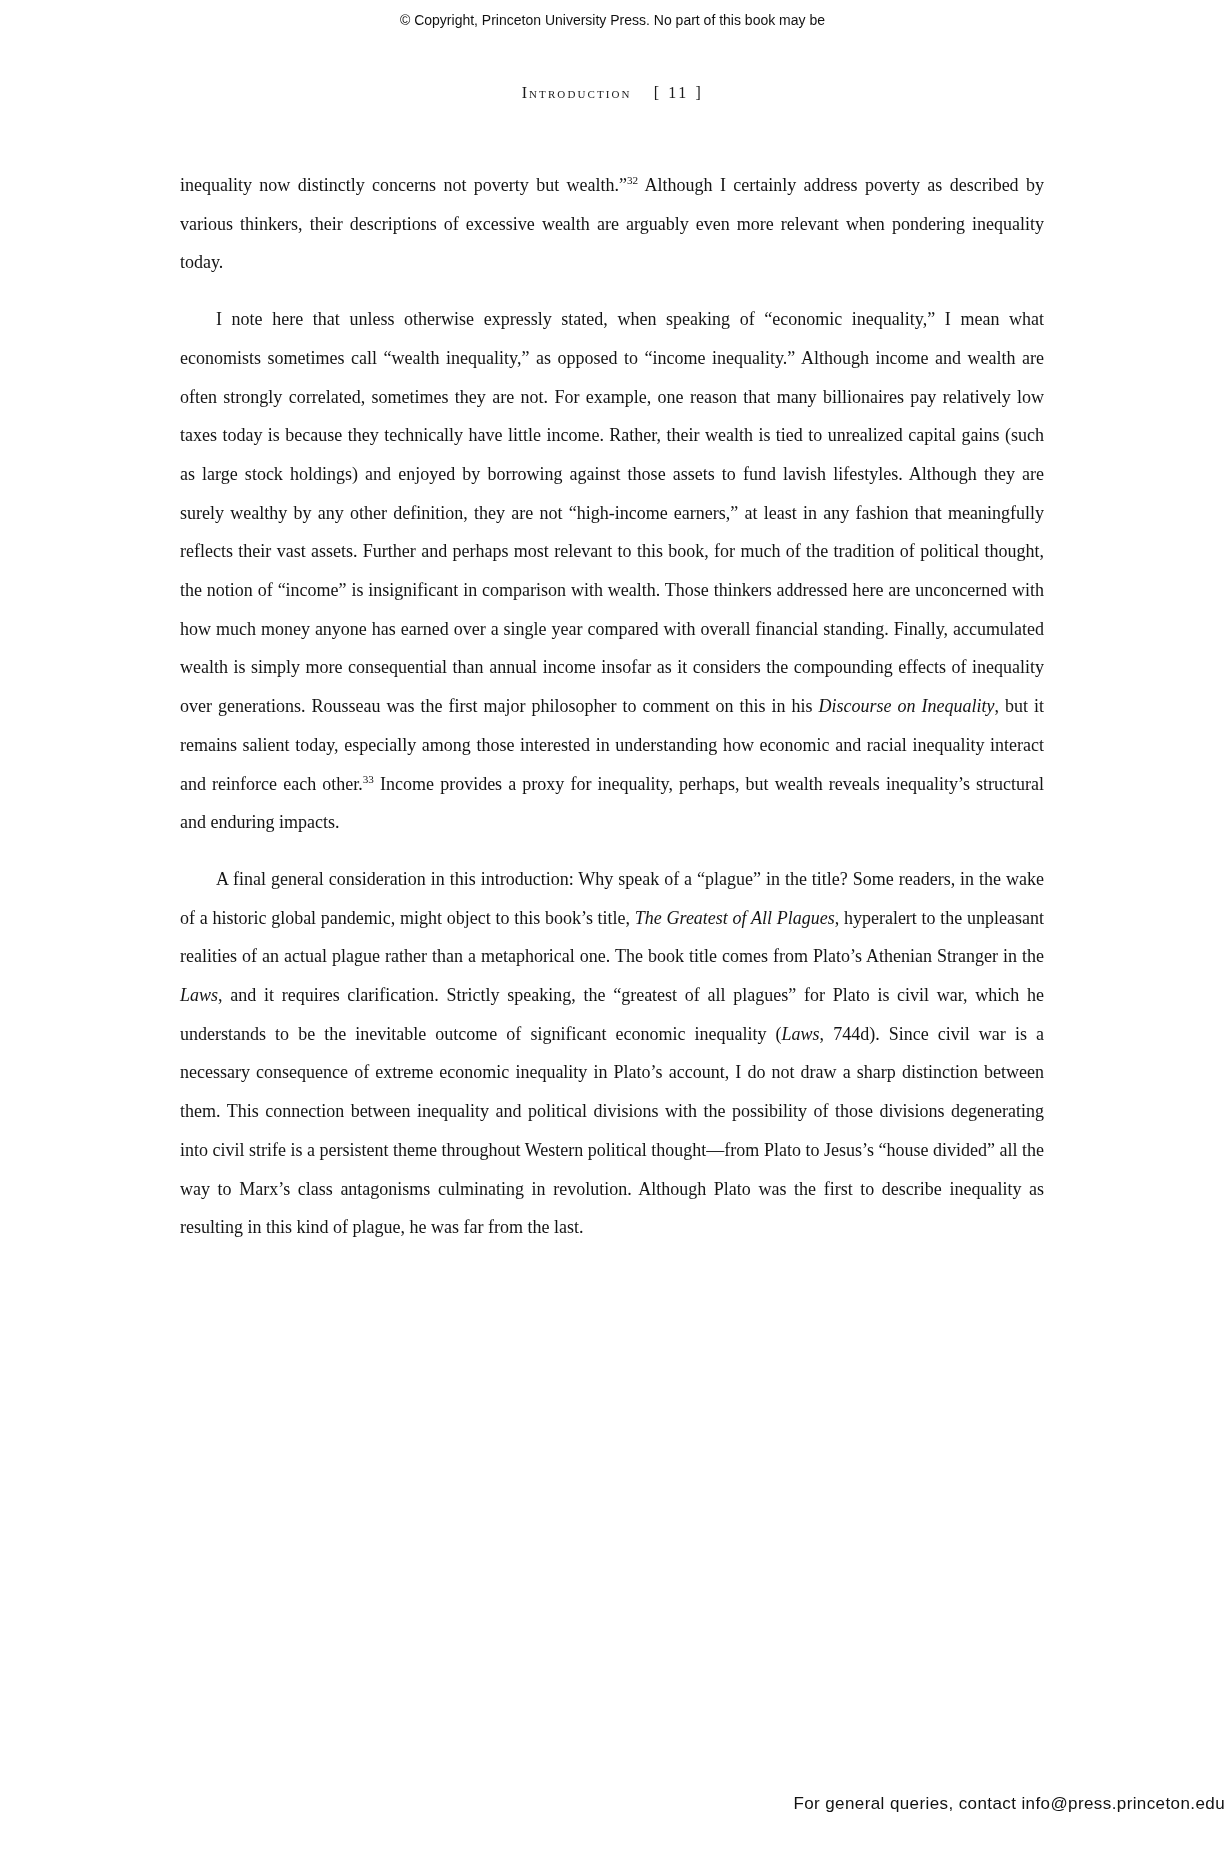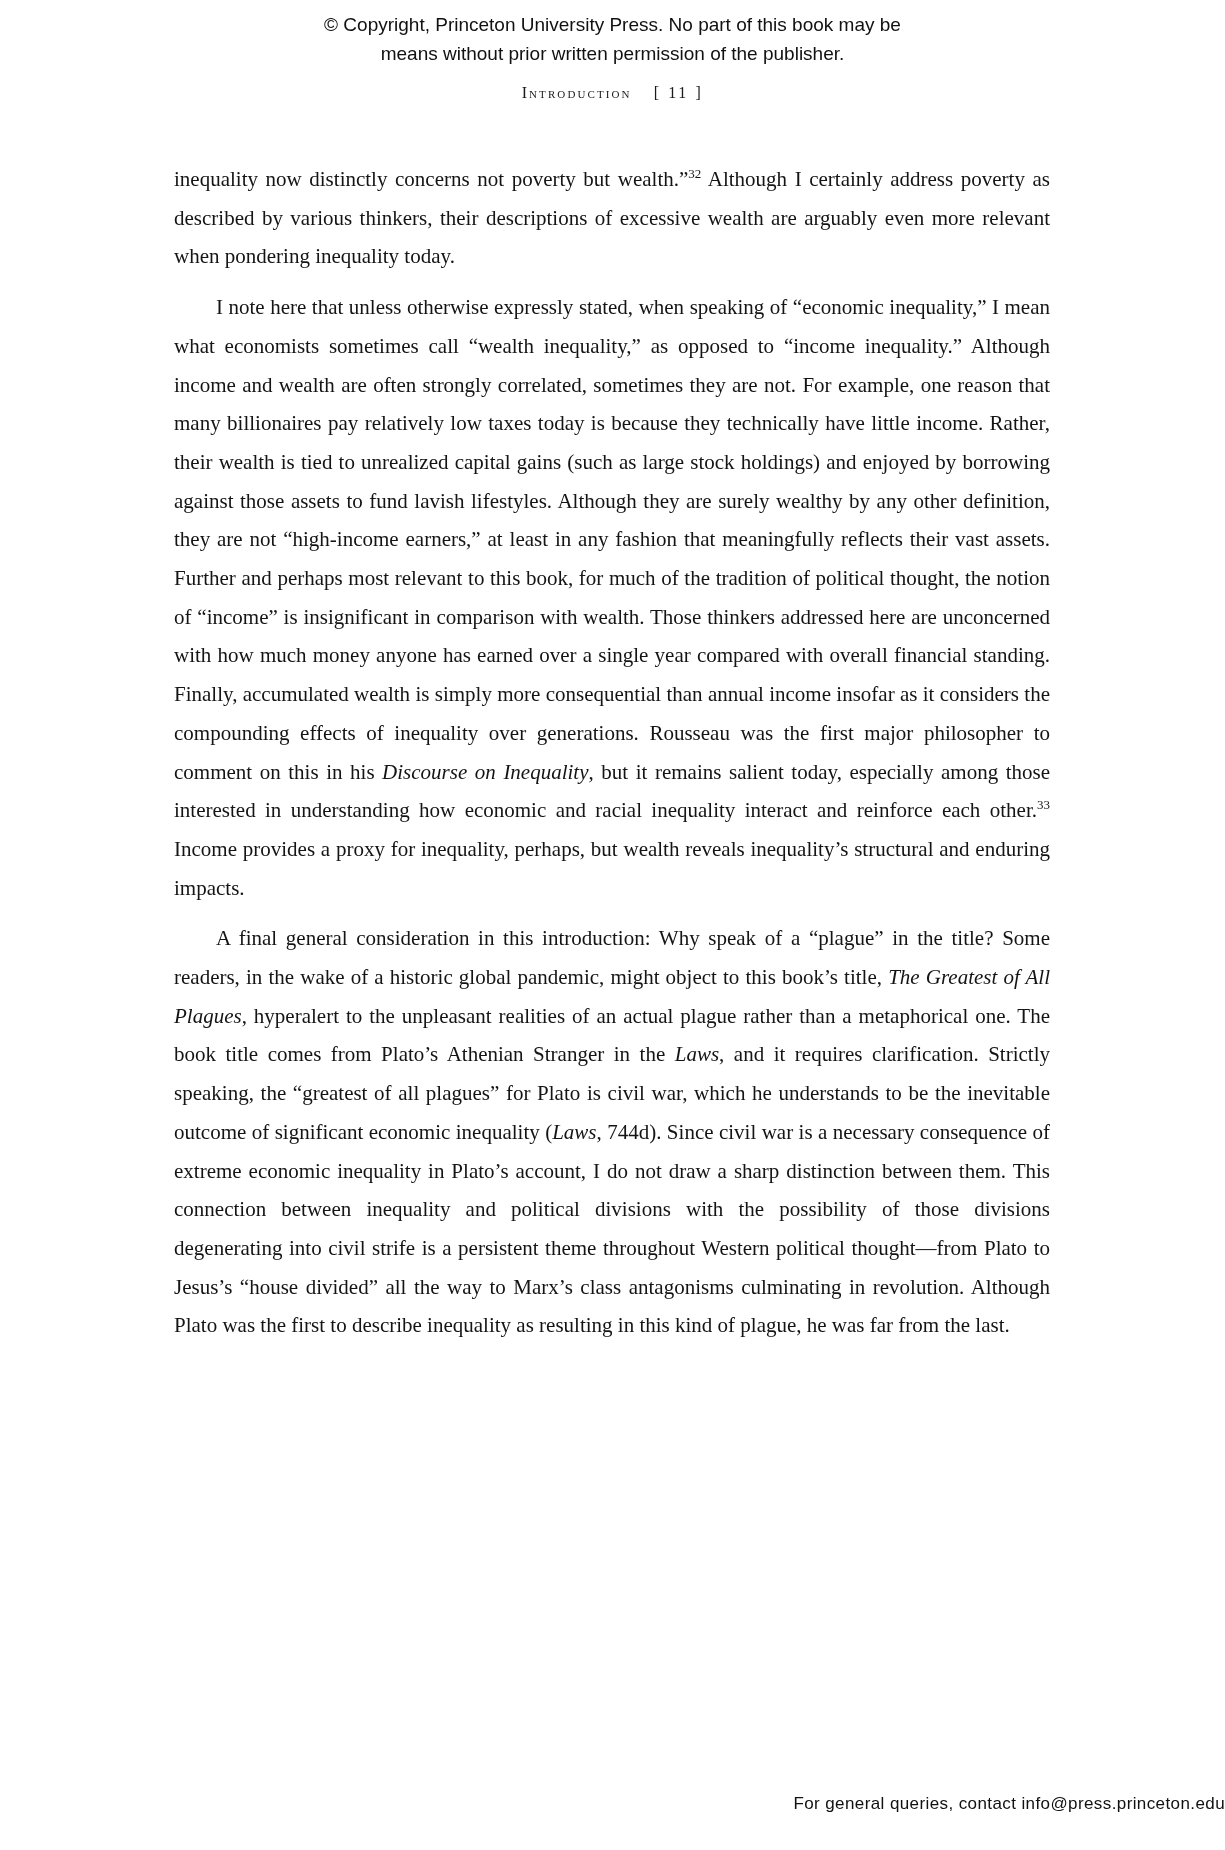--- a/index.html
+++ b/index.html
@@ -19,21 +19,21 @@
     position: absolute;
     inset: 0;
   }
   .copyright-notice {
     position: absolute;
     top: 10px;
     left: 0;
     width: 1225px;
     text-align: center;
     font-family: "Liberation Sans", sans-serif;
-    font-size: 19px;
+    font-size: 14px;
     line-height: 1.55;
     color: #111;
   }
   .copyright-notice .cline {
     display: block;
     white-space: pre;
   }
   .running-head {
     position: absolute;
     top: 84px;
@@ -52,22 +52,22 @@
     margin-left: 16px;
     letter-spacing: 2.6px;
   }
   .body-text {
     position: absolute;
     top: 148px;
     left: 162px;
     width: 900px;
   }
   .body-text p {
-    margin: 12px;
-    font-size: 21px;
+    margin: 18px;
+    font-size: 18px;
     line-height: 38.7px;
     text-align: justify;
     text-justify: inter-word;
     hyphens: manual;
   }
   .body-text p.indent {
     text-indent: 2.0em;
   }
   .body-text p.first {
     text-indent: 0;
@@ -92,21 +92,20 @@
     color: #111;
   }
 </style>
 </head>
 <body>
 
 <div class="page">
 
   <div class="copyright-notice">
     <span class="cline">© Copyright, Princeton University Press. No part of this book may be</span>
-    <span class="cline">means without prior written permission of the publisher.</span>
   </div>
 
   <div class="running-head">
     <span class="rh-label">Introduction</span>
     <span class="rh-folio">[ 11 ]</span>
   </div>
 
   <div class="body-text" id="body-text">
       <p class="indent first"><span>inequality now distinctly concerns not poverty but wealth.”</span><sup>32</sup><span> Although I certainly address poverty as described by various thinkers, their descriptions of excessive wealth are arguably even more relevant when pondering inequality today.</span></p>
       <p class="indent"><span>I note here that unless otherwise expressly stated, when speaking of “economic inequality,” I mean what economists sometimes call “wealth inequality,” as opposed to “income inequality.” Although income and wealth are often strongly correlated, sometimes they are not. For example, one reason that many billionaires pay relatively low taxes today is because they technically have little income. Rather, their wealth is tied to unrealized capital gains (such as large stock holdings) and enjoyed by borrowing against those assets to fund lavish lifestyles. Although they are surely wealthy by any other definition, they are not “high-income earners,” at least in any fashion that meaningfully reflects their vast assets. Further and perhaps most relevant to this book, for much of the tradition of political thought, the notion of “income” is insignificant in comparison with wealth. Those thinkers addressed here are unconcerned with how much money anyone has earned over a single year compared with overall financial standing. Finally, accumulated wealth is simply more consequential than annual income insofar as it considers the compounding effects of inequality over generations. Rousseau was the first major philosopher to comment on this in his </span><em>Discourse on Inequality</em><span>, but it remains salient today, especially among those interested in understanding how economic and racial inequality interact and reinforce each other.</span><sup>33</sup><span> Income provides a proxy for inequality, perhaps, but wealth reveals inequality’s structural and enduring impacts.</span></p>

